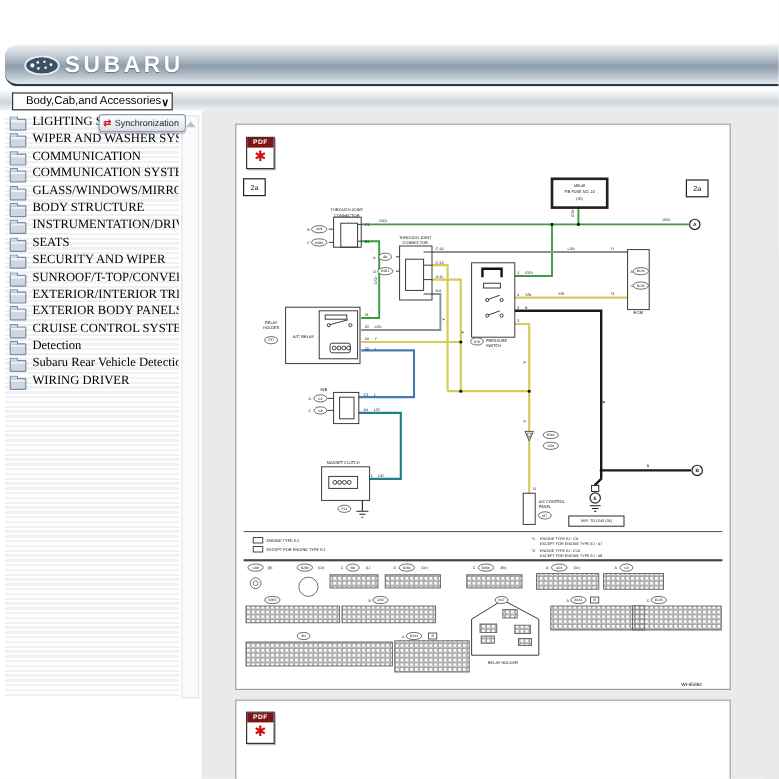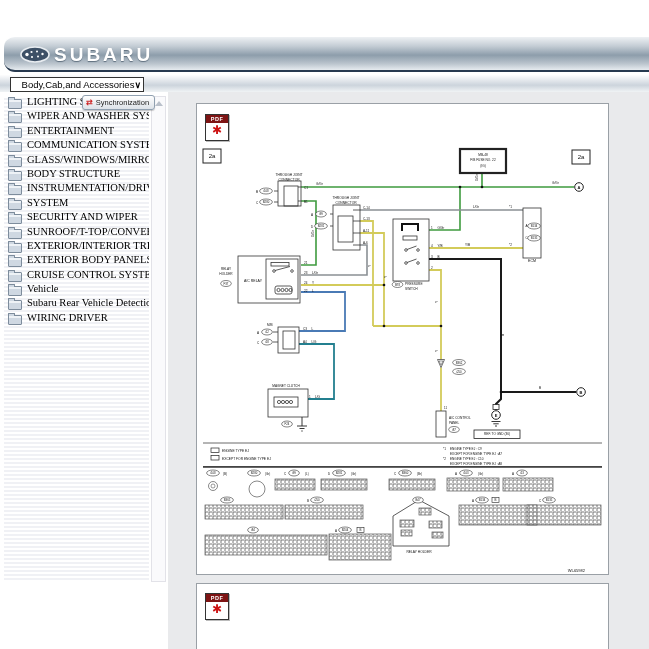--- a/index.html
+++ b/index.html
@@ -95,41 +95,41 @@
     <div class="srow">
       <span class="folder"></span>
       <span>LIGHTING SYSTEM</span>
     </div>
     <div class="srow">
       <span class="folder"></span>
       <span>WIPER AND WASHER SYSTEMS</span>
     </div>
     <div class="srow">
       <span class="folder"></span>
-      <span>ENTERTAINMENT</span>
+      <span>COMMUNICATION</span>
     </div>
     <div class="srow">
       <span class="folder"></span>
       <span>COMMUNICATION SYSTEM</span>
     </div>
     <div class="srow">
       <span class="folder"></span>
       <span>GLASS/WINDOWS/MIRRORS</span>
     </div>
     <div class="srow">
       <span class="folder"></span>
       <span>BODY STRUCTURE</span>
     </div>
     <div class="srow">
       <span class="folder"></span>
       <span>INSTRUMENTATION/DRIVER INFO</span>
     </div>
     <div class="srow">
       <span class="folder"></span>
-      <span>SYSTEM</span>
+      <span>SEATS</span>
     </div>
     <div class="srow">
       <span class="folder"></span>
       <span>SECURITY AND WIPER</span>
     </div>
     <div class="srow">
       <span class="folder"></span>
       <span>SUNROOF/T-TOP/CONVERTIBLE</span>
     </div>
     <div class="srow">
@@ -139,21 +139,21 @@
     <div class="srow">
       <span class="folder"></span>
       <span>EXTERIOR BODY PANELS</span>
     </div>
     <div class="srow">
       <span class="folder"></span>
       <span>CRUISE CONTROL SYSTEM</span>
     </div>
     <div class="srow">
       <span class="folder"></span>
-      <span>Vehicle</span>
+      <span>Detection</span>
     </div>
     <div class="srow">
       <span class="folder"></span>
       <span>Subaru Rear Vehicle Detection</span>
     </div>
     <div class="srow">
       <span class="folder"></span>
       <span>WIRING DRIVER</span>
     </div>
   </div>

